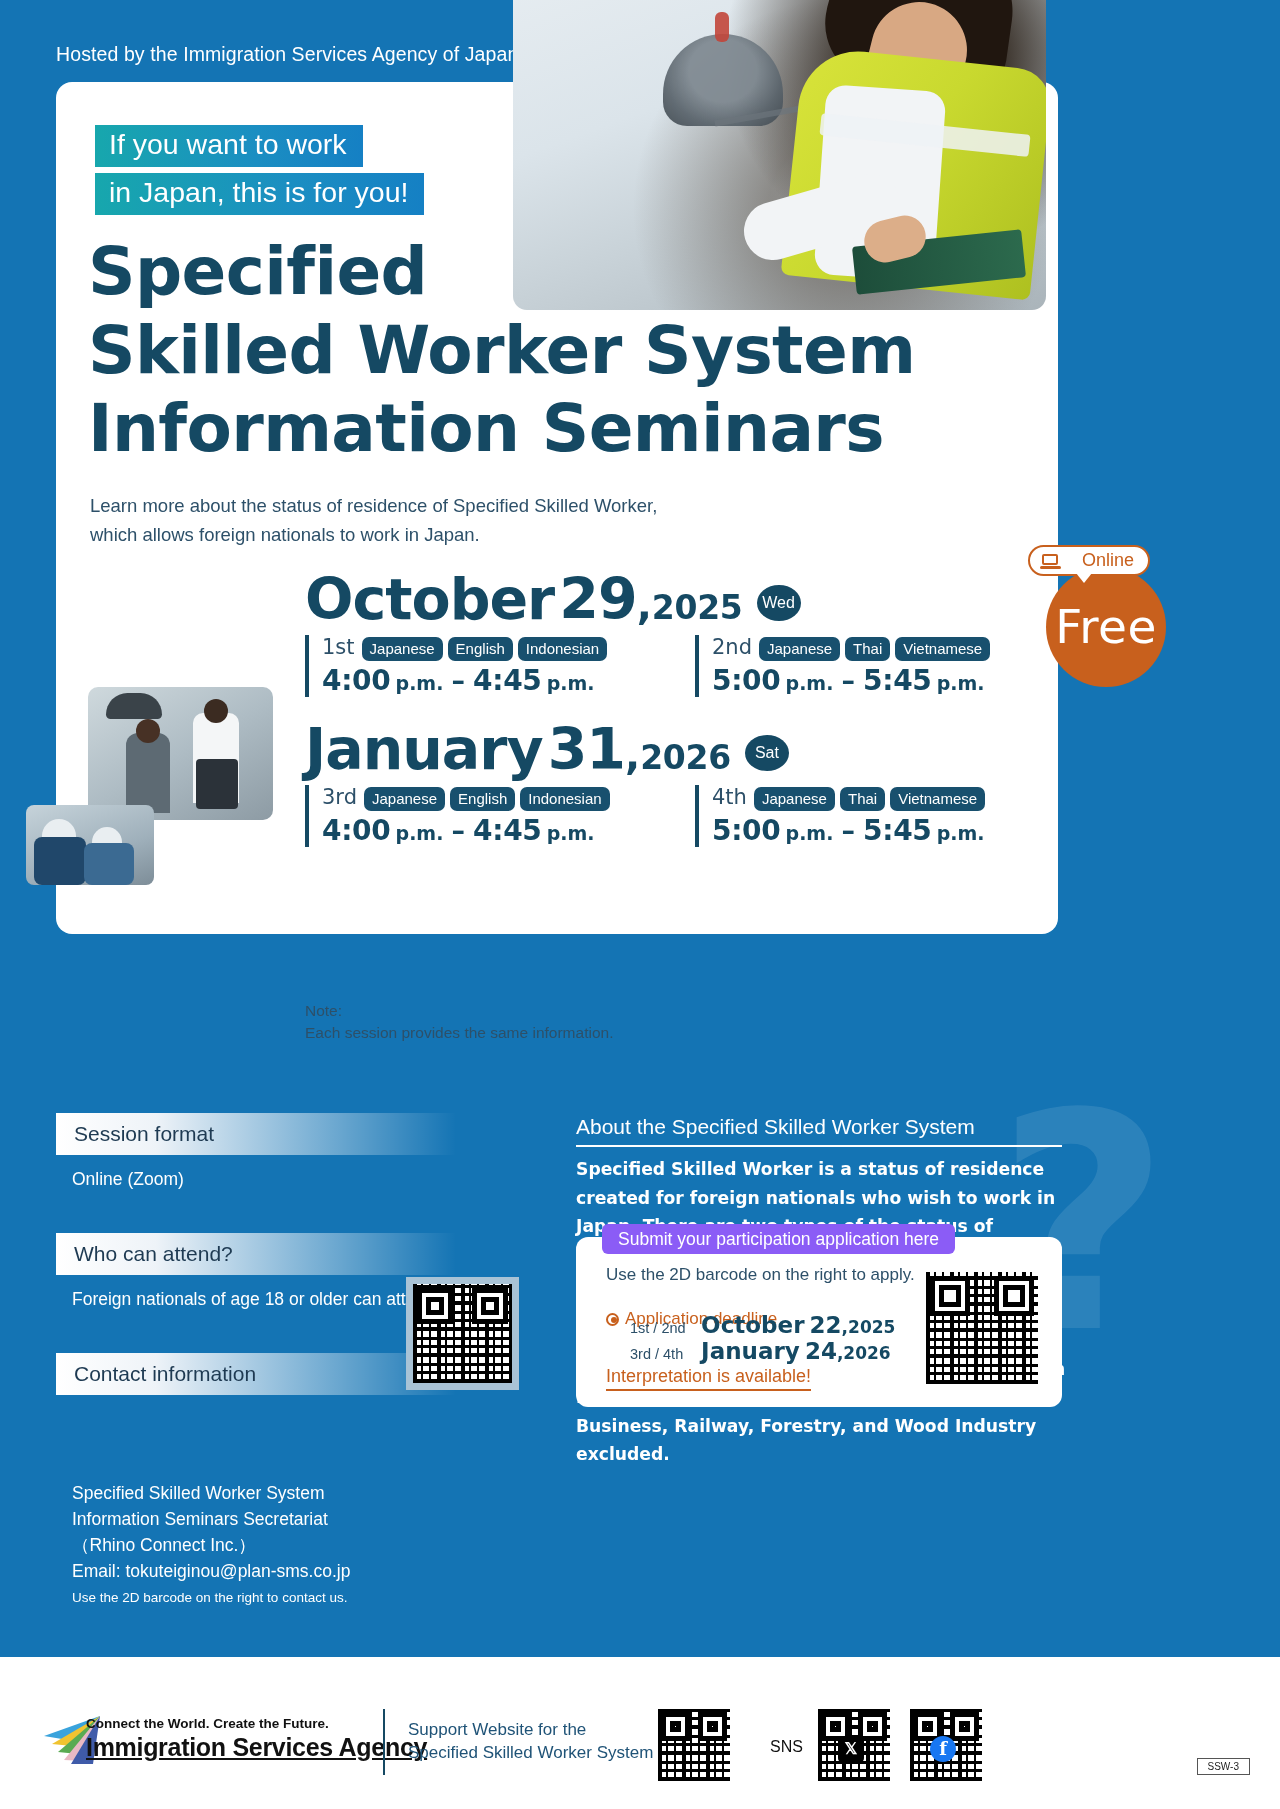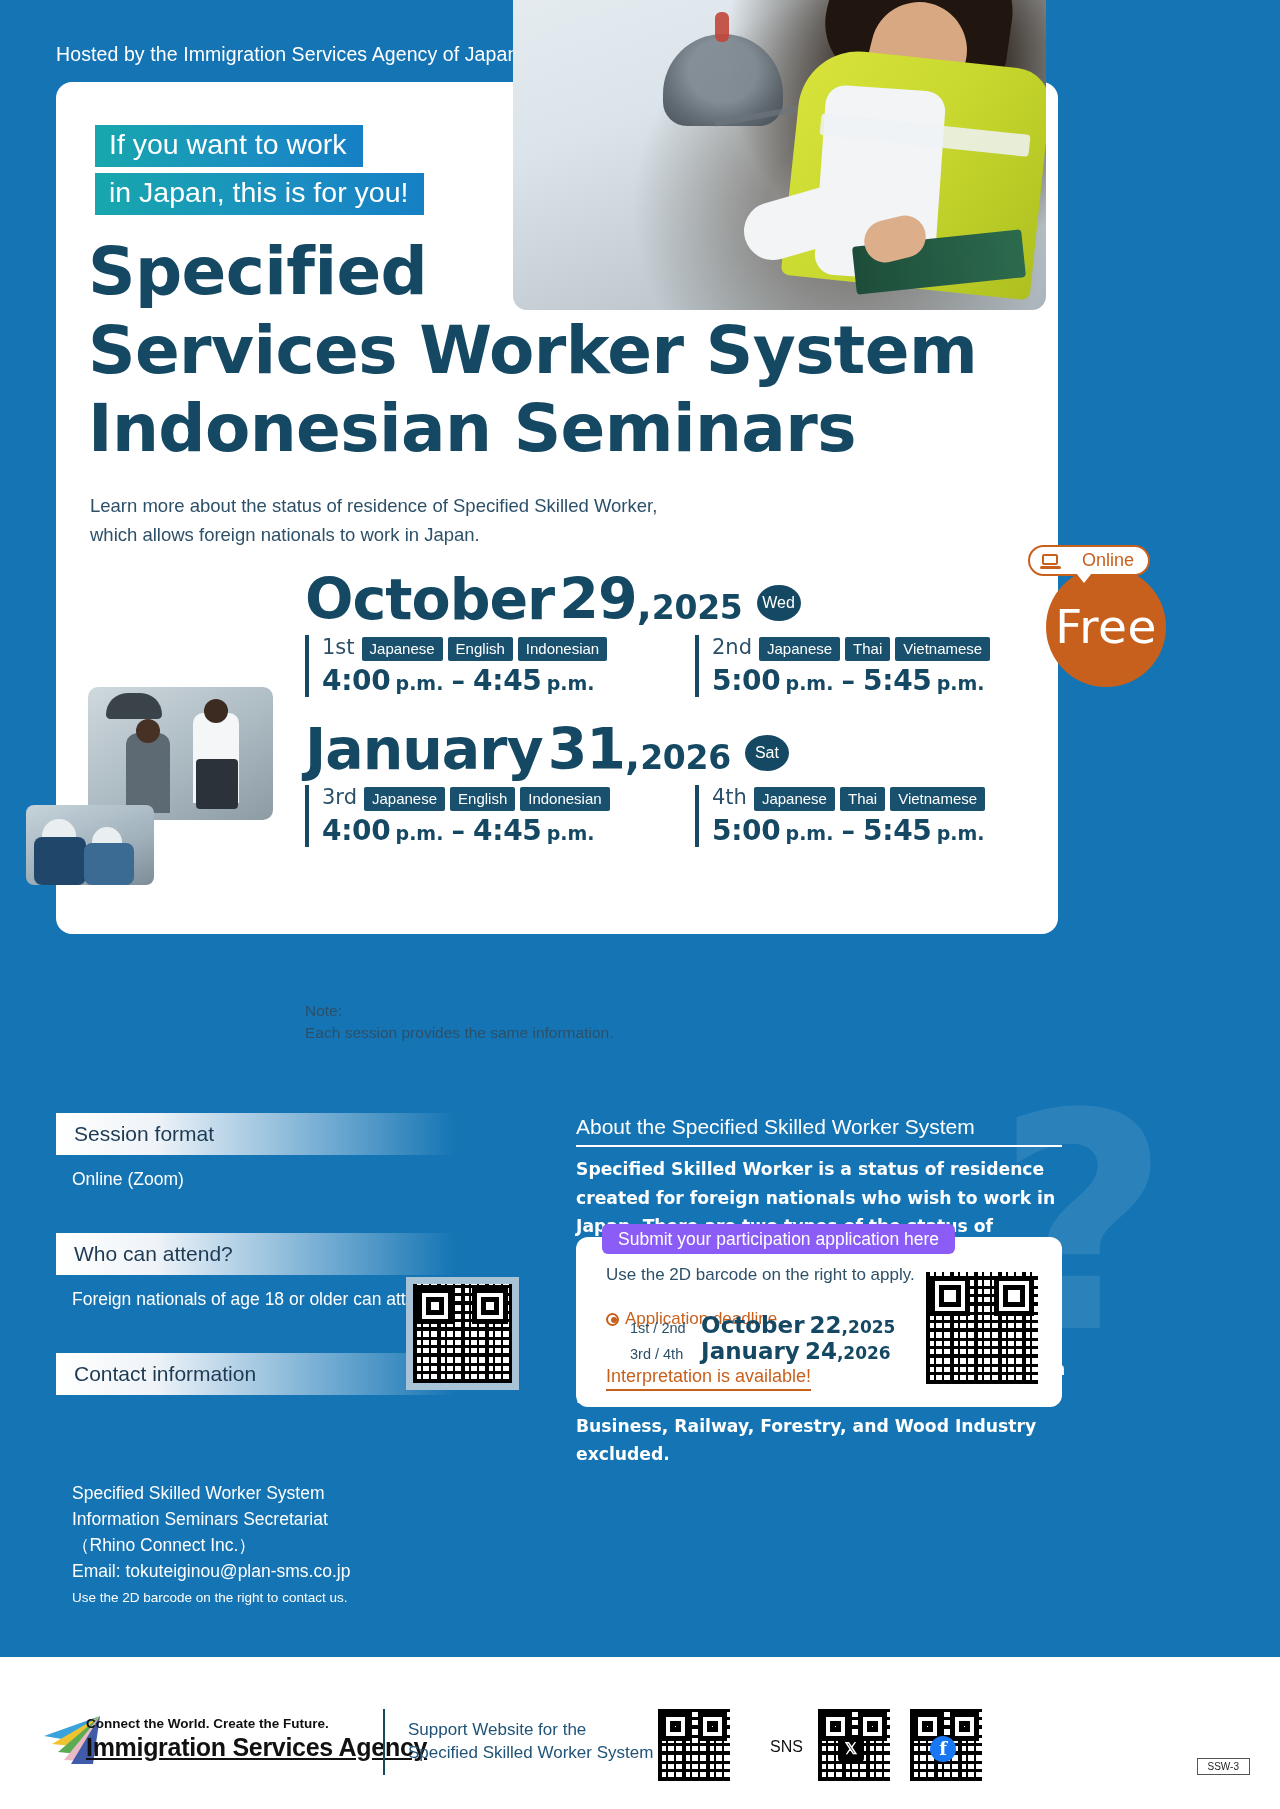--- a/index.html
+++ b/index.html
@@ -155,21 +155,21 @@
   .sessions{ position:absolute; left:305px; width:700px; }
   .srow{ position:absolute; border-left:4px solid #154963; padding-left:13px; }
   .s1{ left:0px;   top:635px; }
   .s2{ left:390px; top:635px; }
   .s3{ left:0px;   top:785px; }
   .s4{ left:390px; top:785px; }
   .sord{ color:#2d5069; font-size:21px; display:inline-block; vertical-align:2px; margin-right:7px;
     font-family:"DejaVu Sans",sans-serif;}
   .lang{
     display:inline-block; background:#18506e; color:#fff; font-size:15px;
-    border-radius:2px; padding:3px 8px 4px; margin-right:5px; vertical-align:2px;
+    border-radius:7px; padding:3px 8px 4px; margin-right:5px; vertical-align:2px;
   }
   .stime{ margin-top:3px; color:#154963; font-family:"DejaVu Sans",sans-serif; }
   .stime b{ font-size:28px; font-weight:700; letter-spacing:-.3px; }
   .stime s{ font-size:19px; text-decoration:none; font-weight:700; }
   .stime em{ font-style:normal; font-size:27px; font-weight:700; padding:0 3px;}
 
   .note{
     position:absolute; left:305px; top:1000px; color:#2d5069; font-size:15.5px; line-height:1.42;
   }
 
@@ -303,22 +303,22 @@
     </div>
   </div>
 
   <div class="tagline">
     <span class="l1">If you want to work</span><br>
     <span class="l2">in Japan, this is for you!</span>
   </div>
 
   <div class="title">
     <div>Specified</div>
-    <div>Services Worker System</div>
-    <div>Indonesian Seminars</div>
+    <div>Skilled Worker System</div>
+    <div>Information Seminars</div>
   </div>
 
   <div class="lead">
     <div>Learn more about the status of residence of Specified Skilled Worker,</div>
     <div>which allows foreign nationals to work in Japan.</div>
   </div>
 
   <div class="freewrap">
     <div class="circ">
       <span>Free</span>

